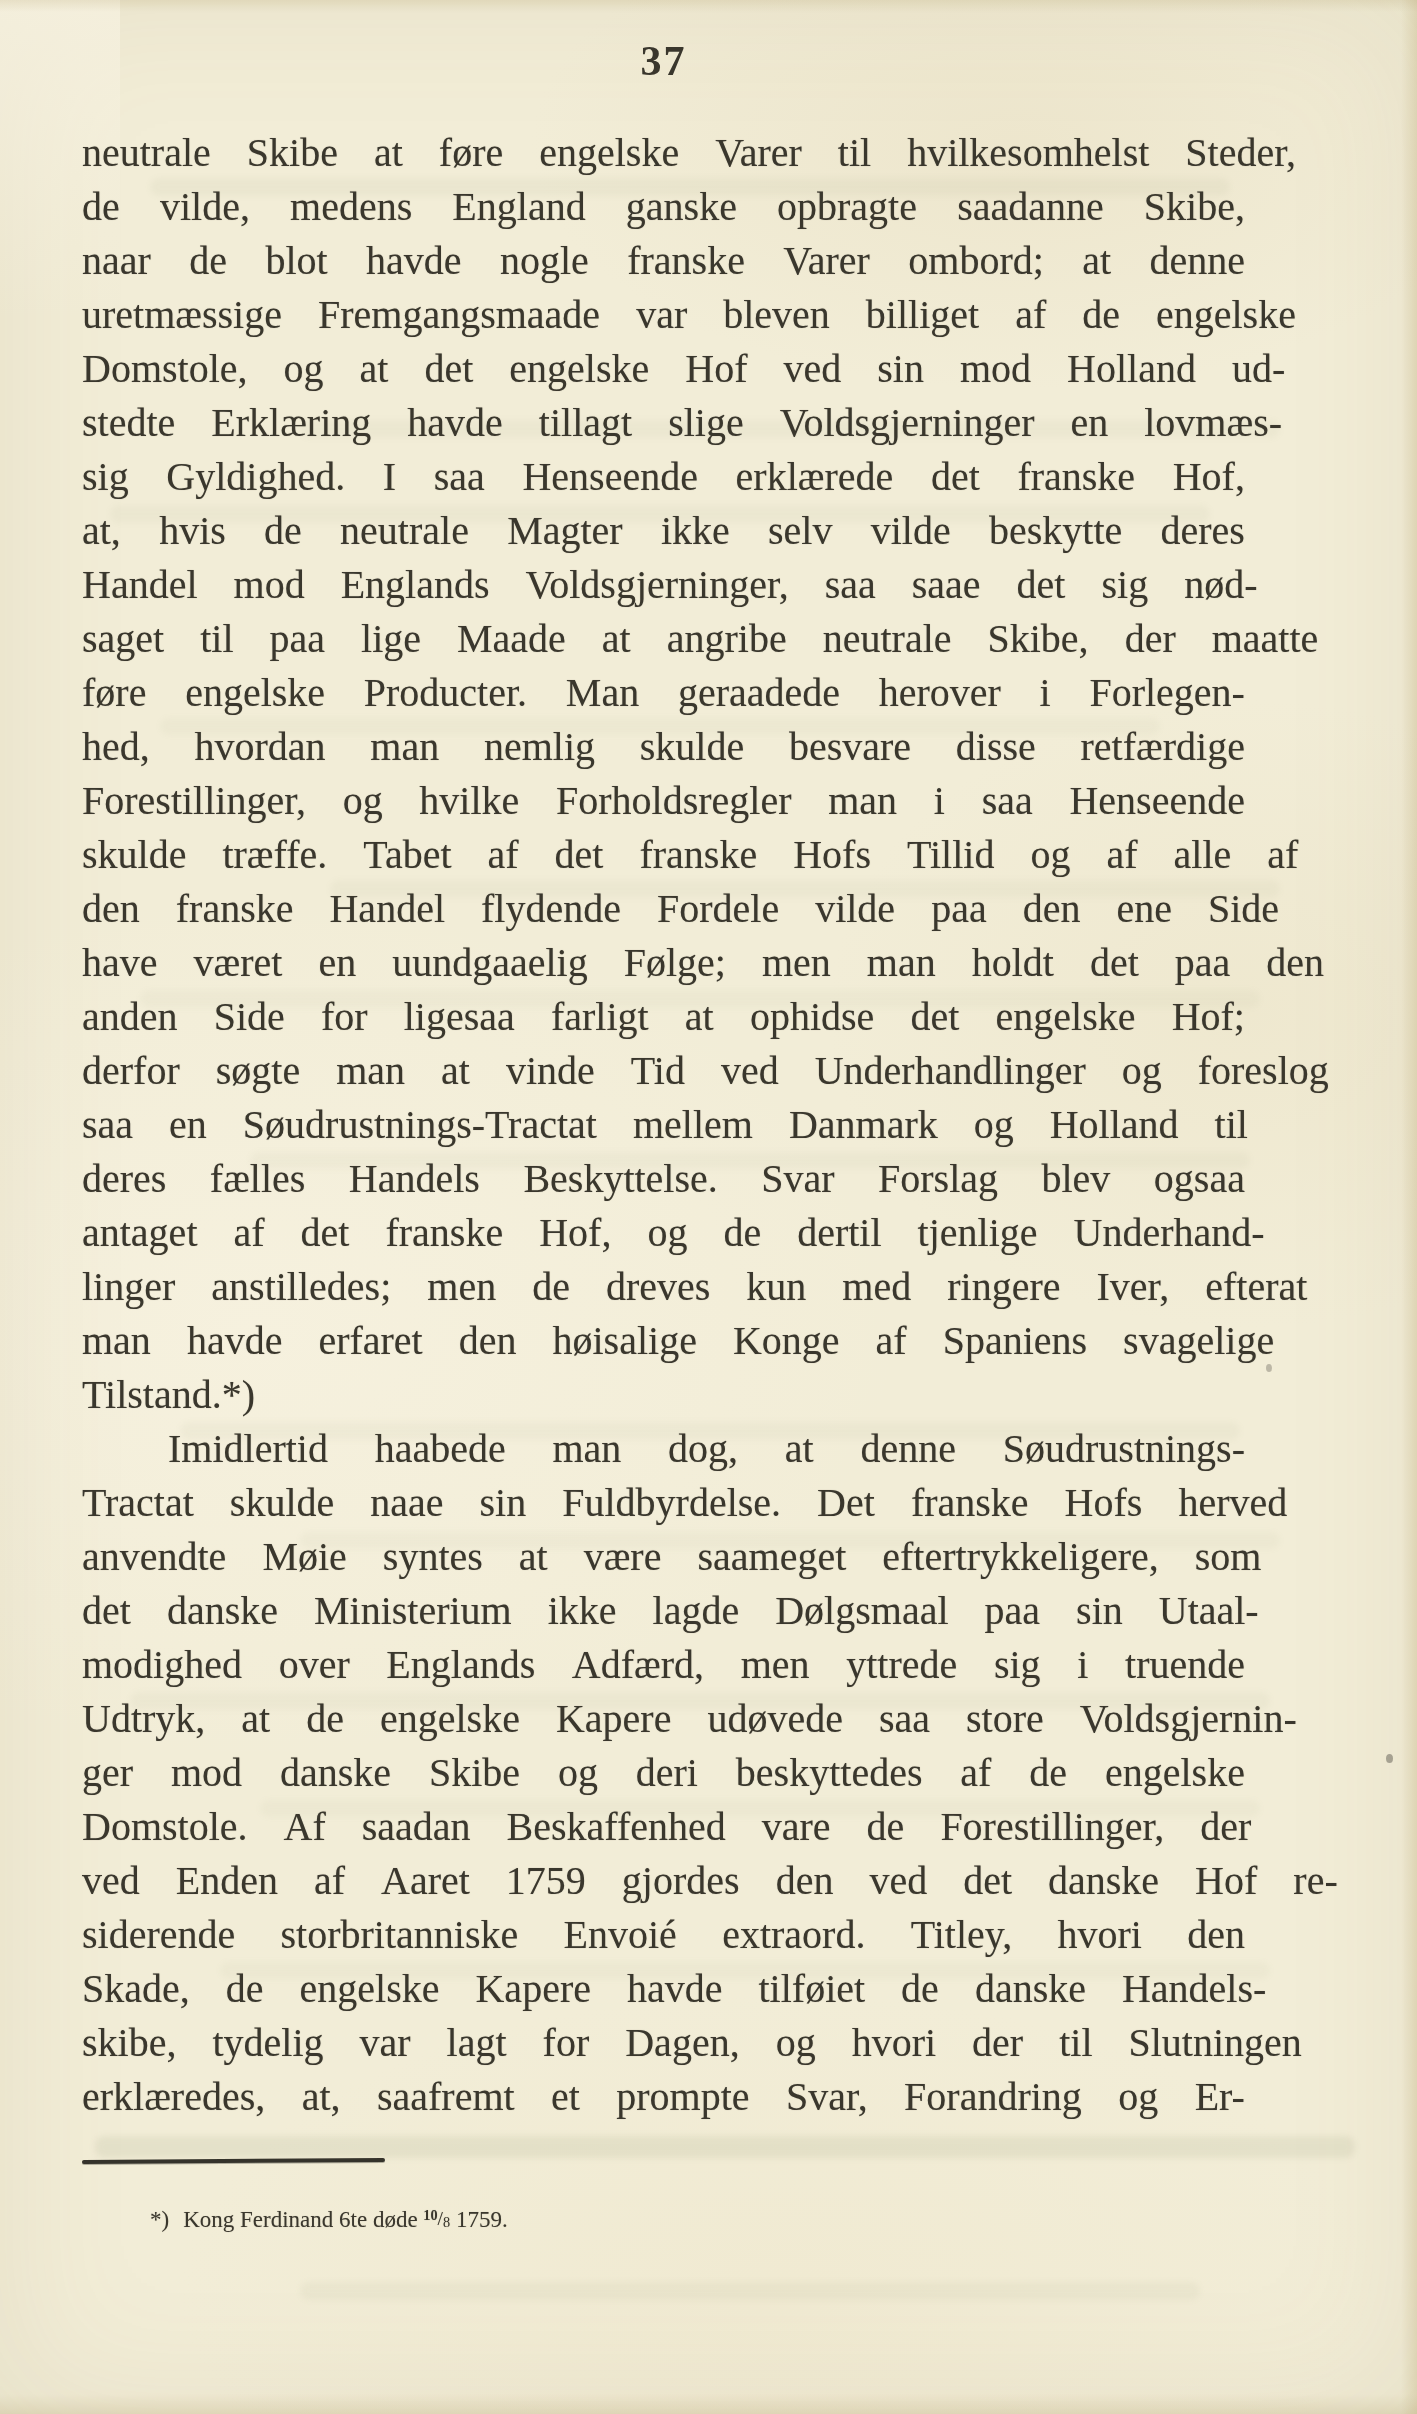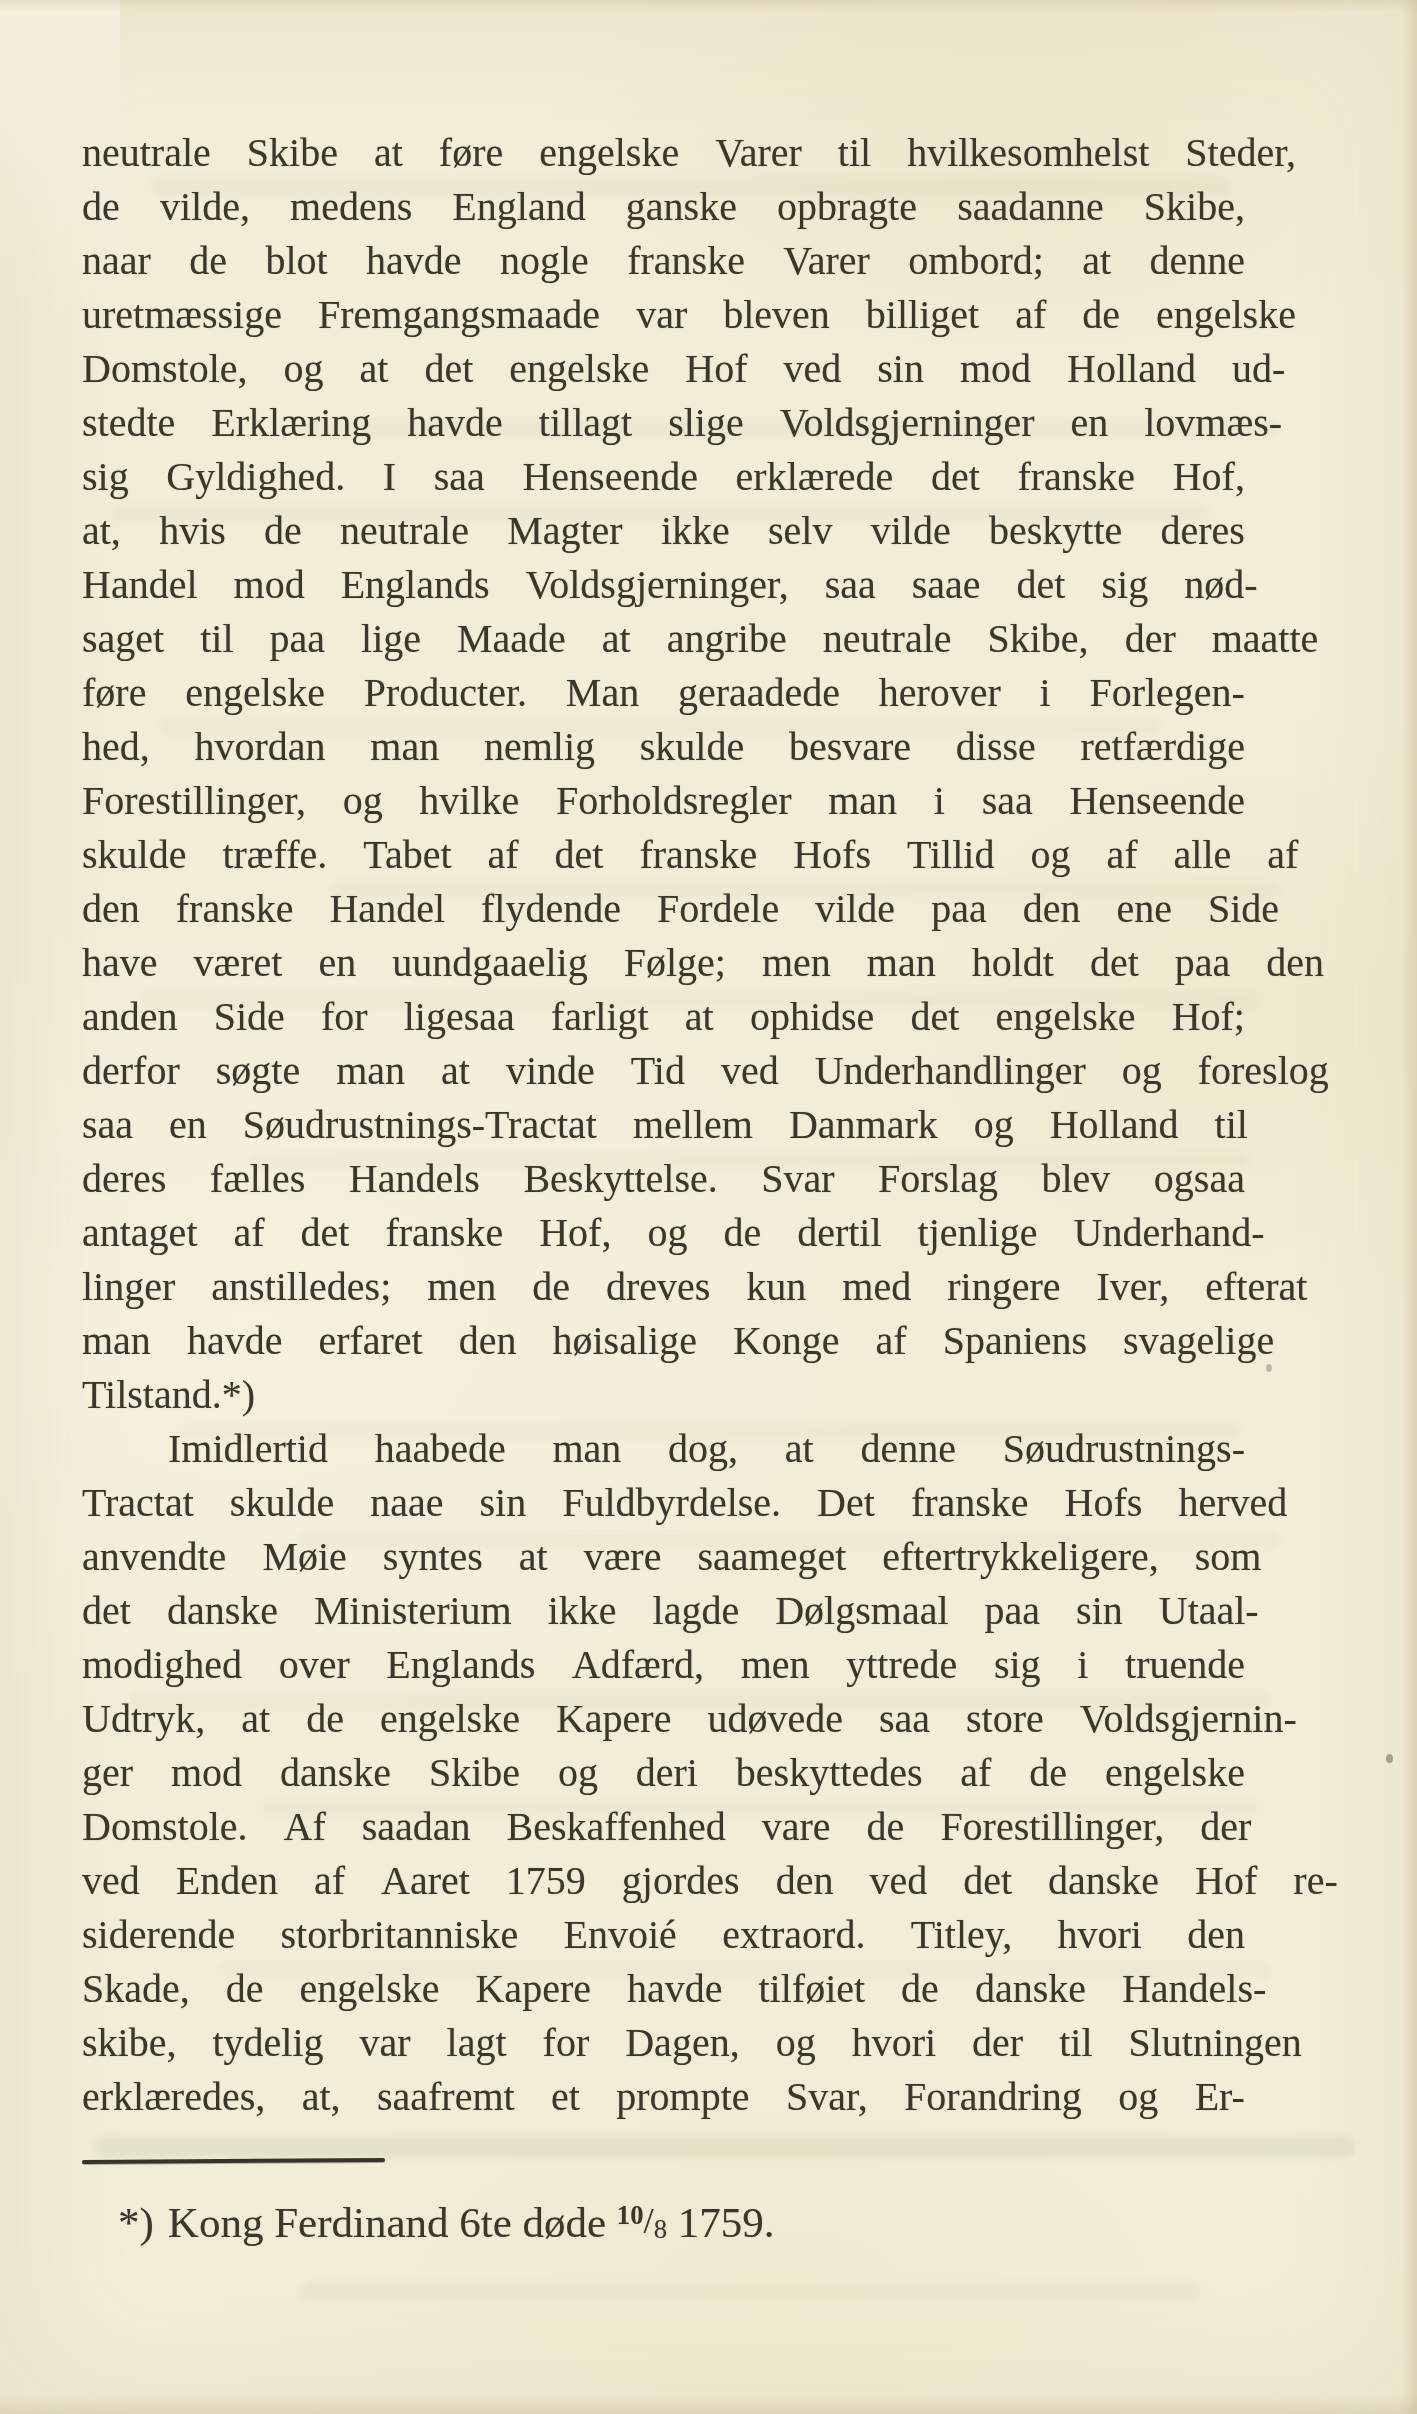--- a/index.html
+++ b/index.html
@@ -76,22 +76,22 @@
   .line.indent{padding-left:86px;}
   .w{display:inline-block;}
   
   .footrule{
     position:absolute;left:82px;top:2159px;width:303px;height:4px;
     background:#35332b;border-radius:2px;
     transform:rotate(-0.35deg);
     box-shadow:0 1px 0 rgba(53,51,43,.35);
   }
   .footnote{
-    position:absolute;left:118px;top:2193px;
-    font-size:43px;line-height:44px;
+    position:absolute;left:150px;top:2193px;
+    font-size:23px;line-height:44px;
     text-shadow:0 0 1px rgba(58,55,45,.3);
     white-space:nowrap;
   }
   .footnote .marker{margin-right:14px;}
   .fnum{font-size:.62em;font-weight:bold;vertical-align:.5em;}
   .fslash{font-size:.85em;vertical-align:.1em;}
   .fden{font-size:.62em;vertical-align:-.02em;}
   .speck{
     position:absolute;background:#6b675c;border-radius:50%;
     opacity:.55;
@@ -118,20 +118,21 @@
       <div class="ghost" style="left: 95px; top: 2136px; width: 1260px; height: 22px; opacity: 0.13;"></div>
       <div class="ghost" style="left: 300px; top: 2282px; width: 900px; height: 18px; opacity: 0.07;"></div>
     </div>
 
   <div class="edge-left"></div>
   <div class="edge-left-fade"></div>
   <div class="edge-right"></div>
   <div class="edge-top"></div>
   <div class="edge-bottom"></div>
 
+  <div class="pageno">37</div>
 
   <div class="textblock">
       <div class="line just">
         <span class="w">neutrale</span>
         <span class="w">Skibe</span>
         <span class="w">at</span>
         <span class="w">føre</span>
         <span class="w">engelske</span>
         <span class="w">Varer</span>
         <span class="w">til</span>

